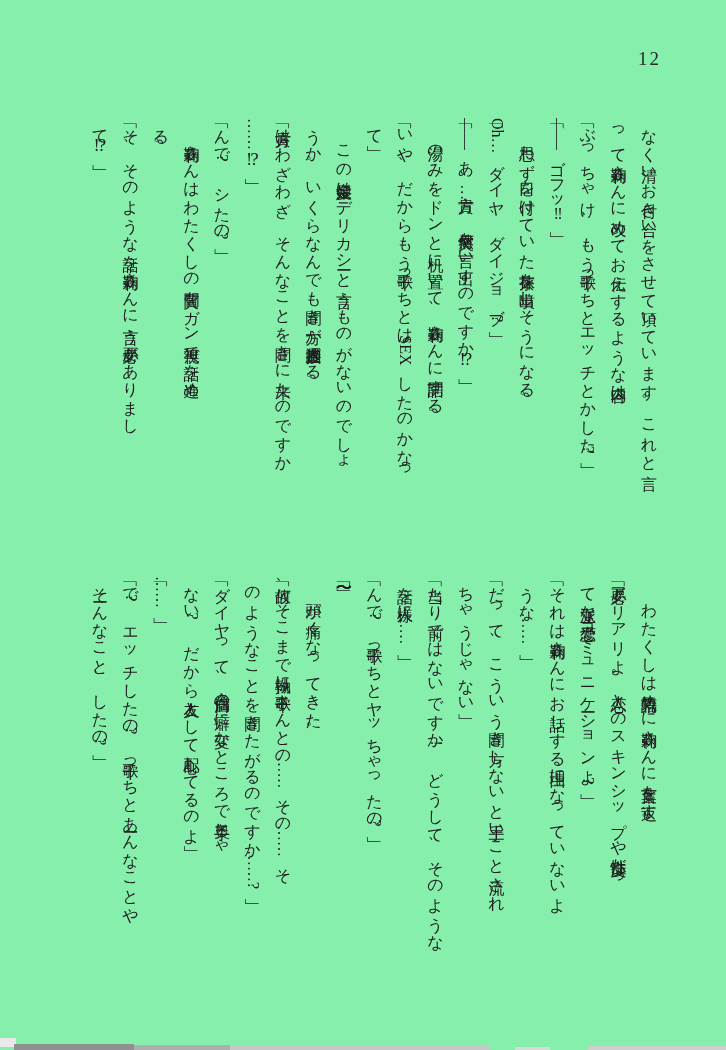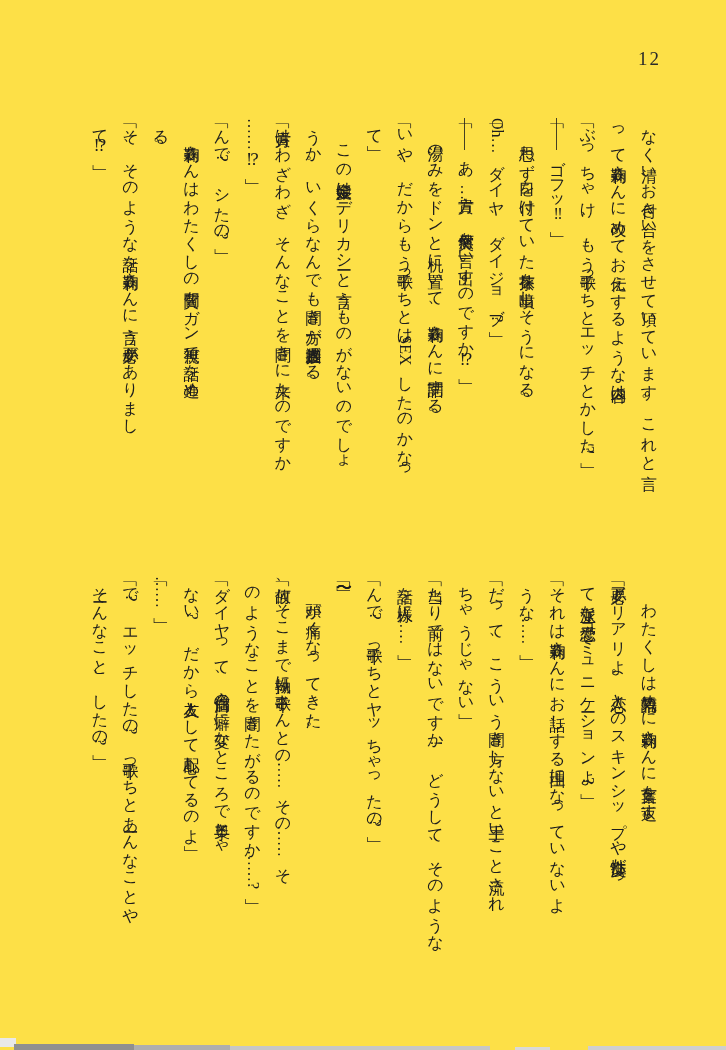--- a/index.html
+++ b/index.html
@@ -1,20 +1,20 @@
 <!DOCTYPE html>
 <html lang="ja"><head>
 <meta charset="utf-8">
 <style>
   html, body { margin: 0; padding: 0; }
   .page {
     position: relative;
     width: 726px;
     height: 1050px;
-    background: #fde047;
+    background: #86efac;
     overflow: hidden;
     font-family: "Liberation Serif", "DejaVu Serif", serif;
   }
   .page-number {
     position: absolute;
     top: 48px;
     left: 638px;
     width: 40px;
     font-size: 19px;
     letter-spacing: 2px;

